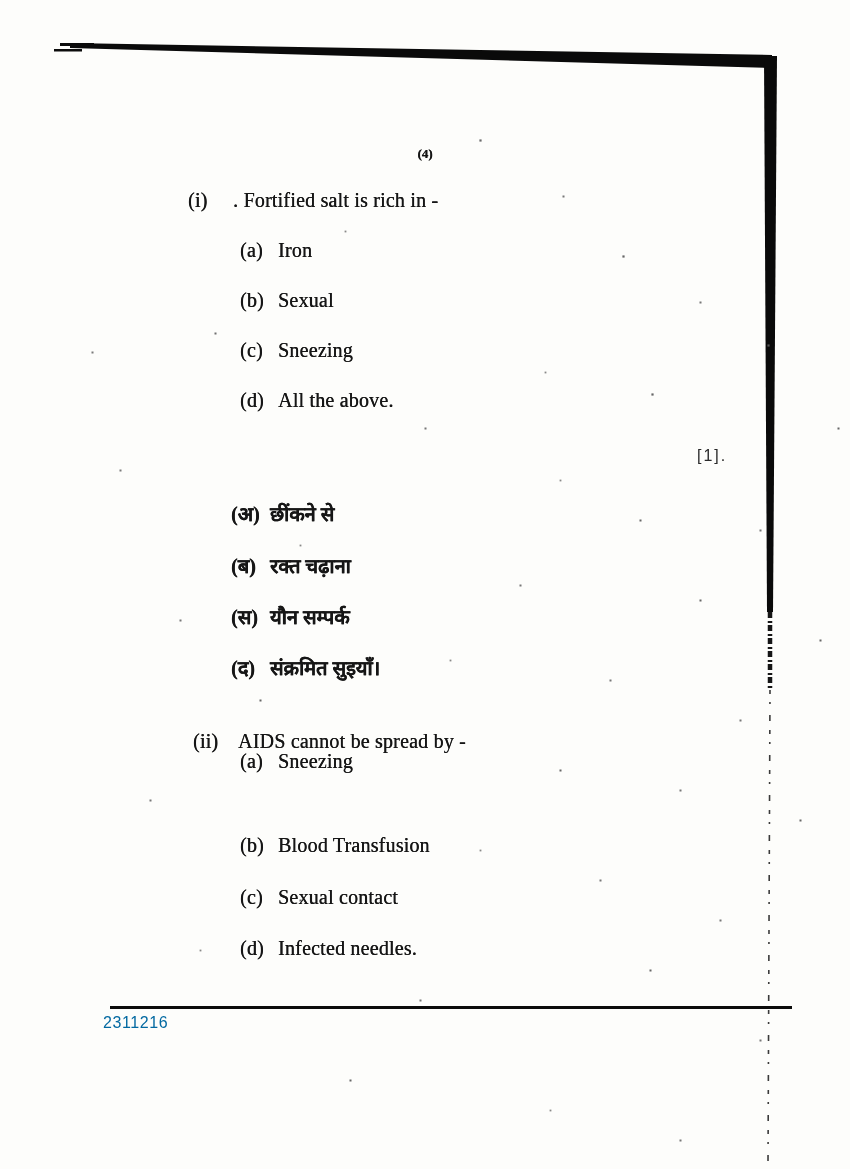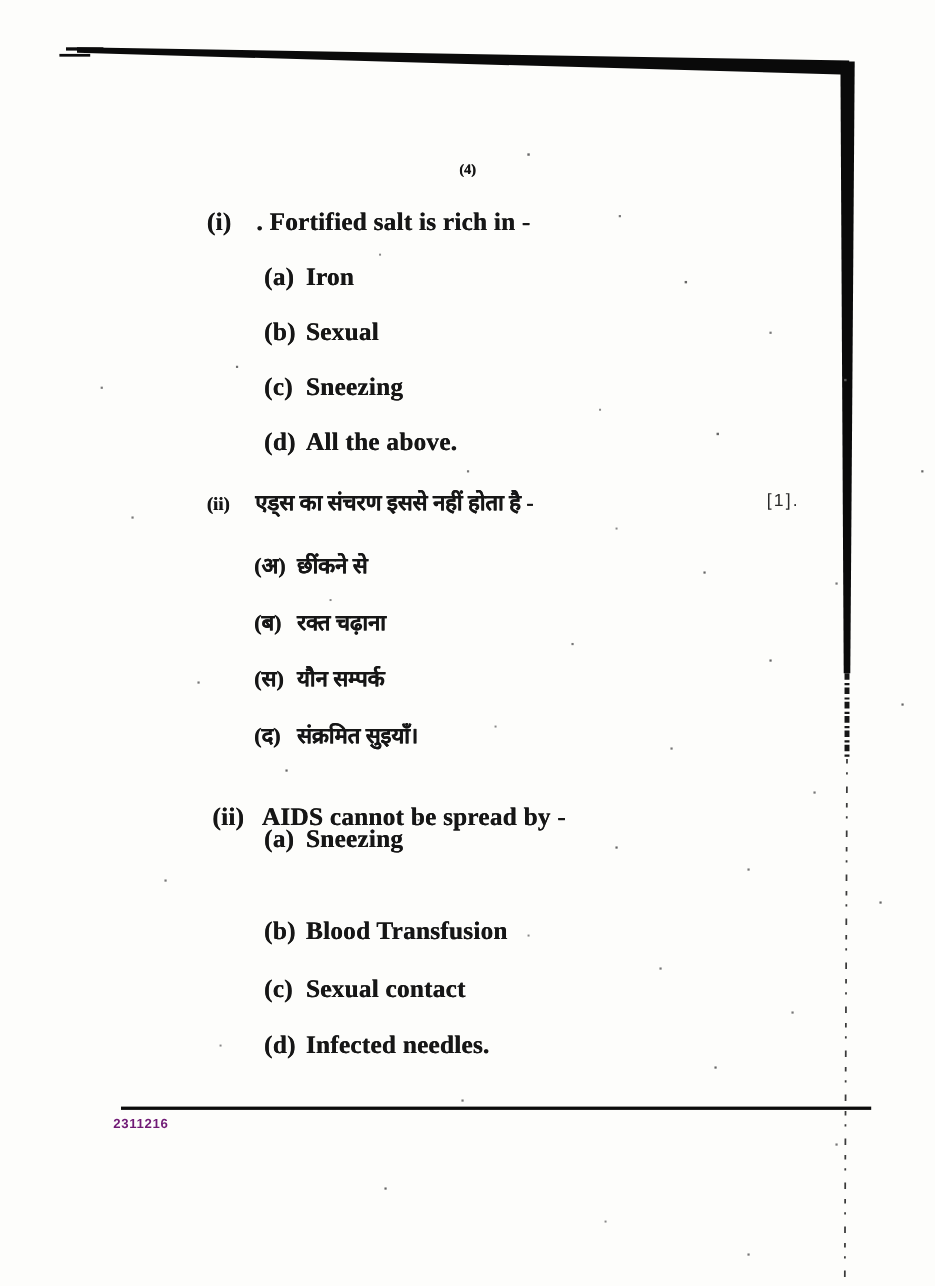--- a/index.html
+++ b/index.html
@@ -26,40 +26,40 @@
       700px 600px 0 0.5px #666, 180px 620px 0 0.5px #777, 820px 640px 0 0.5px #666,
       450px 660px 0 0.4px #888, 610px 680px 0 0.5px #777, 260px 700px 0 0.5px #666,
       740px 720px 0 0.5px #777, 380px 745px 0 0.4px #888, 560px 770px 0 0.5px #666,
       680px 790px 0 0.5px #777, 150px 800px 0 0.5px #777, 800px 820px 0 0.5px #666,
       480px 850px 0 0.4px #888, 600px 880px 0 0.5px #777, 300px 900px 0 0.5px #666,
       720px 920px 0 0.5px #777, 200px 950px 0 0.4px #888, 650px 970px 0 0.5px #666,
       420px 1000px 0 0.5px #777, 760px 1040px 0 0.5px #777, 350px 1080px 0 0.5px #666,
       550px 1110px 0 0.4px #888, 680px 1140px 0 0.5px #777;
   }
   .line { position:absolute; white-space:nowrap; }
-  .scan-en { font-size:23px; font-weight:700; letter-spacing:0.2px; text-shadow:0.3px 0 0 currentColor; }
+  .scan-en { font-size:20px; font-weight:400; letter-spacing:0.2px; text-shadow:0.3px 0 0 currentColor; }
   .scan-hi { font-size:20px; font-weight:600; text-shadow:0.3px 0 0 currentColor; }
   .qnum-en { display:inline-block; width:45px; }
   .qnum-hi { display:inline-block; width:44px; font-size:17px; }
   .olabel-en { display:inline-block; width:38px; }
   .olabel-hi { display:inline-block; width:39px; }
   .page-number {
     position:absolute; top:146px; left:0; width:850px;
     text-align:center; font-size:13px; font-weight:bold;
     text-shadow:0.3px 0 0 currentColor;
   }
   .marks {
     position:absolute; top:447px; left:697px;
     font-family:"Liberation Sans", sans-serif;
     font-size:16px; letter-spacing:2px; color:#2a2a2a;
   }
   .footer-code {
     position:absolute; top:1014px; left:103px;
     font-family:"Liberation Sans", sans-serif;
-    font-size:12px; font-weight:bold; letter-spacing:0.6px; color:#701a75;
+    font-size:16px; font-weight:normal; letter-spacing:0.6px; color:#0369a1;
   }
 </style>
 </head>
 <body>
 
 <div class="page">
 
   <svg class="artifacts" viewBox="0 0 850 1169" xmlns="http://www.w3.org/2000/svg">
     <rect x="60" y="43" width="34" height="3" fill="#0c0c0c"></rect>
     <rect x="54" y="49" width="28" height="2.5" fill="#0c0c0c"></rect>
@@ -83,23 +83,20 @@
   <div class="line scan-en" style="left:240px; top:289px">
     <span class="olabel-en">(b)</span><span>Sexual</span>
   </div>
   <div class="line scan-en" style="left:240px; top:339px">
     <span class="olabel-en">(c)</span><span>Sneezing</span>
   </div>
   <div class="line scan-en" style="left:240px; top:389px">
     <span class="olabel-en">(d)</span><span>All the above.</span>
   </div>
 
-  <div class="line scan-hi" style="left:188px; top:443px">
-    <span class="qnum-hi">(ii)</span><span>एड्स का संचरण इससे नहीं होता है -</span>
-  </div>
   <div class="marks">[1].</div>
   <div class="line scan-hi" style="left:231px; top:500px">
     <span class="olabel-hi">(अ)</span><span>छींकने से</span>
   </div>
   <div class="line scan-hi" style="left:231px; top:552px">
     <span class="olabel-hi">(ब)</span><span>रक्त चढ़ाना</span>
   </div>
   <div class="line scan-hi" style="left:231px; top:603px">
     <span class="olabel-hi">(स)</span><span>यौन सम्पर्क</span>
   </div>

